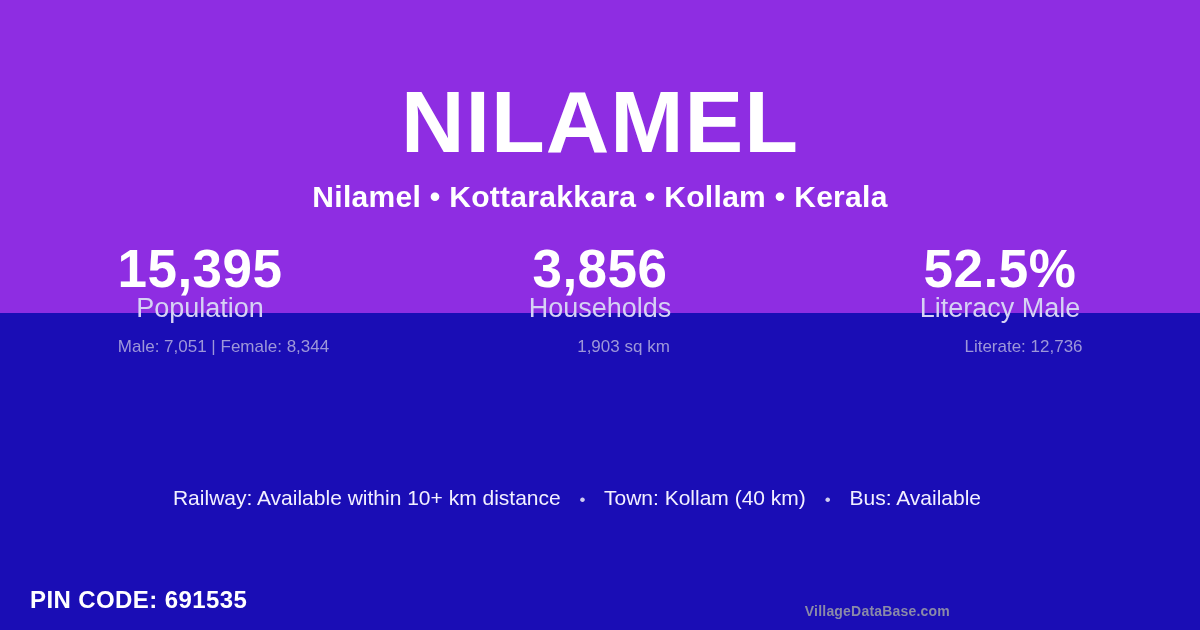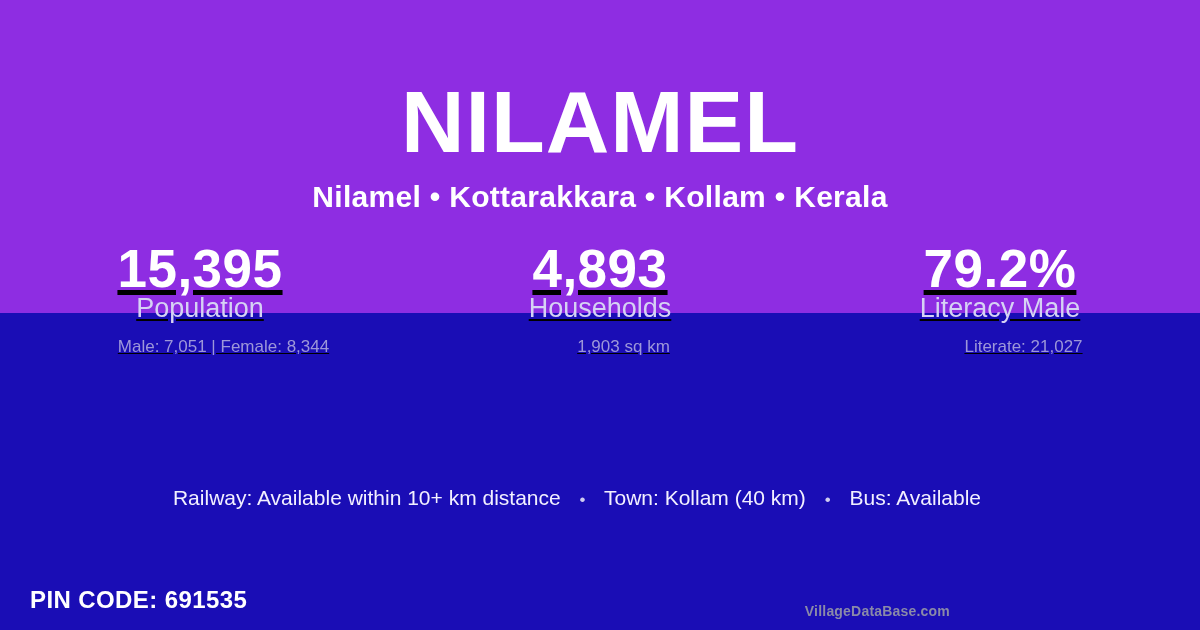--- a/index.html
+++ b/index.html
@@ -69,21 +69,20 @@
     position: absolute;
     left: 0;
     top: 242px;
     width: 1200px;
     display: flex;
     z-index: 6;
   }
   .stat {
     flex: 1 1 0;
     text-align: center;
-    text-decoration: underline;
   }
   .stat-value {
     font-size: 53px;
     line-height: 1.0;
     font-weight: 700;
     color: #ffffff;
     letter-spacing: 0.5px;
     white-space: nowrap;
   }
   .stat-label {
@@ -167,29 +166,29 @@
 
   <div class="stats">
 
     <div class="stat">
       <div class="stat-value">15,395</div>
       <div class="stat-label">Population</div>
       <div class="stat-detail">Male: 7,051 | Female: 8,344</div>
     </div>
 
     <div class="stat">
-      <div class="stat-value">4,893</div>
+      <div class="stat-value">3,856</div>
       <div class="stat-label">Households</div>
       <div class="stat-detail">1,903 sq km</div>
     </div>
 
     <div class="stat">
-      <div class="stat-value">79.2%</div>
+      <div class="stat-value">52.5%</div>
       <div class="stat-label">Literacy Male</div>
-      <div class="stat-detail">Literate: 21,027</div>
+      <div class="stat-detail">Literate: 12,736</div>
     </div>
 
   </div>
 
   <div class="info-line">
     <span>Railway: Available within 10+ km distance</span>
     <span class="info-sep">•</span>
     <span>Town: Kollam (40 km)</span>
     <span class="info-sep">•</span>
     <span>Bus: Available</span>

